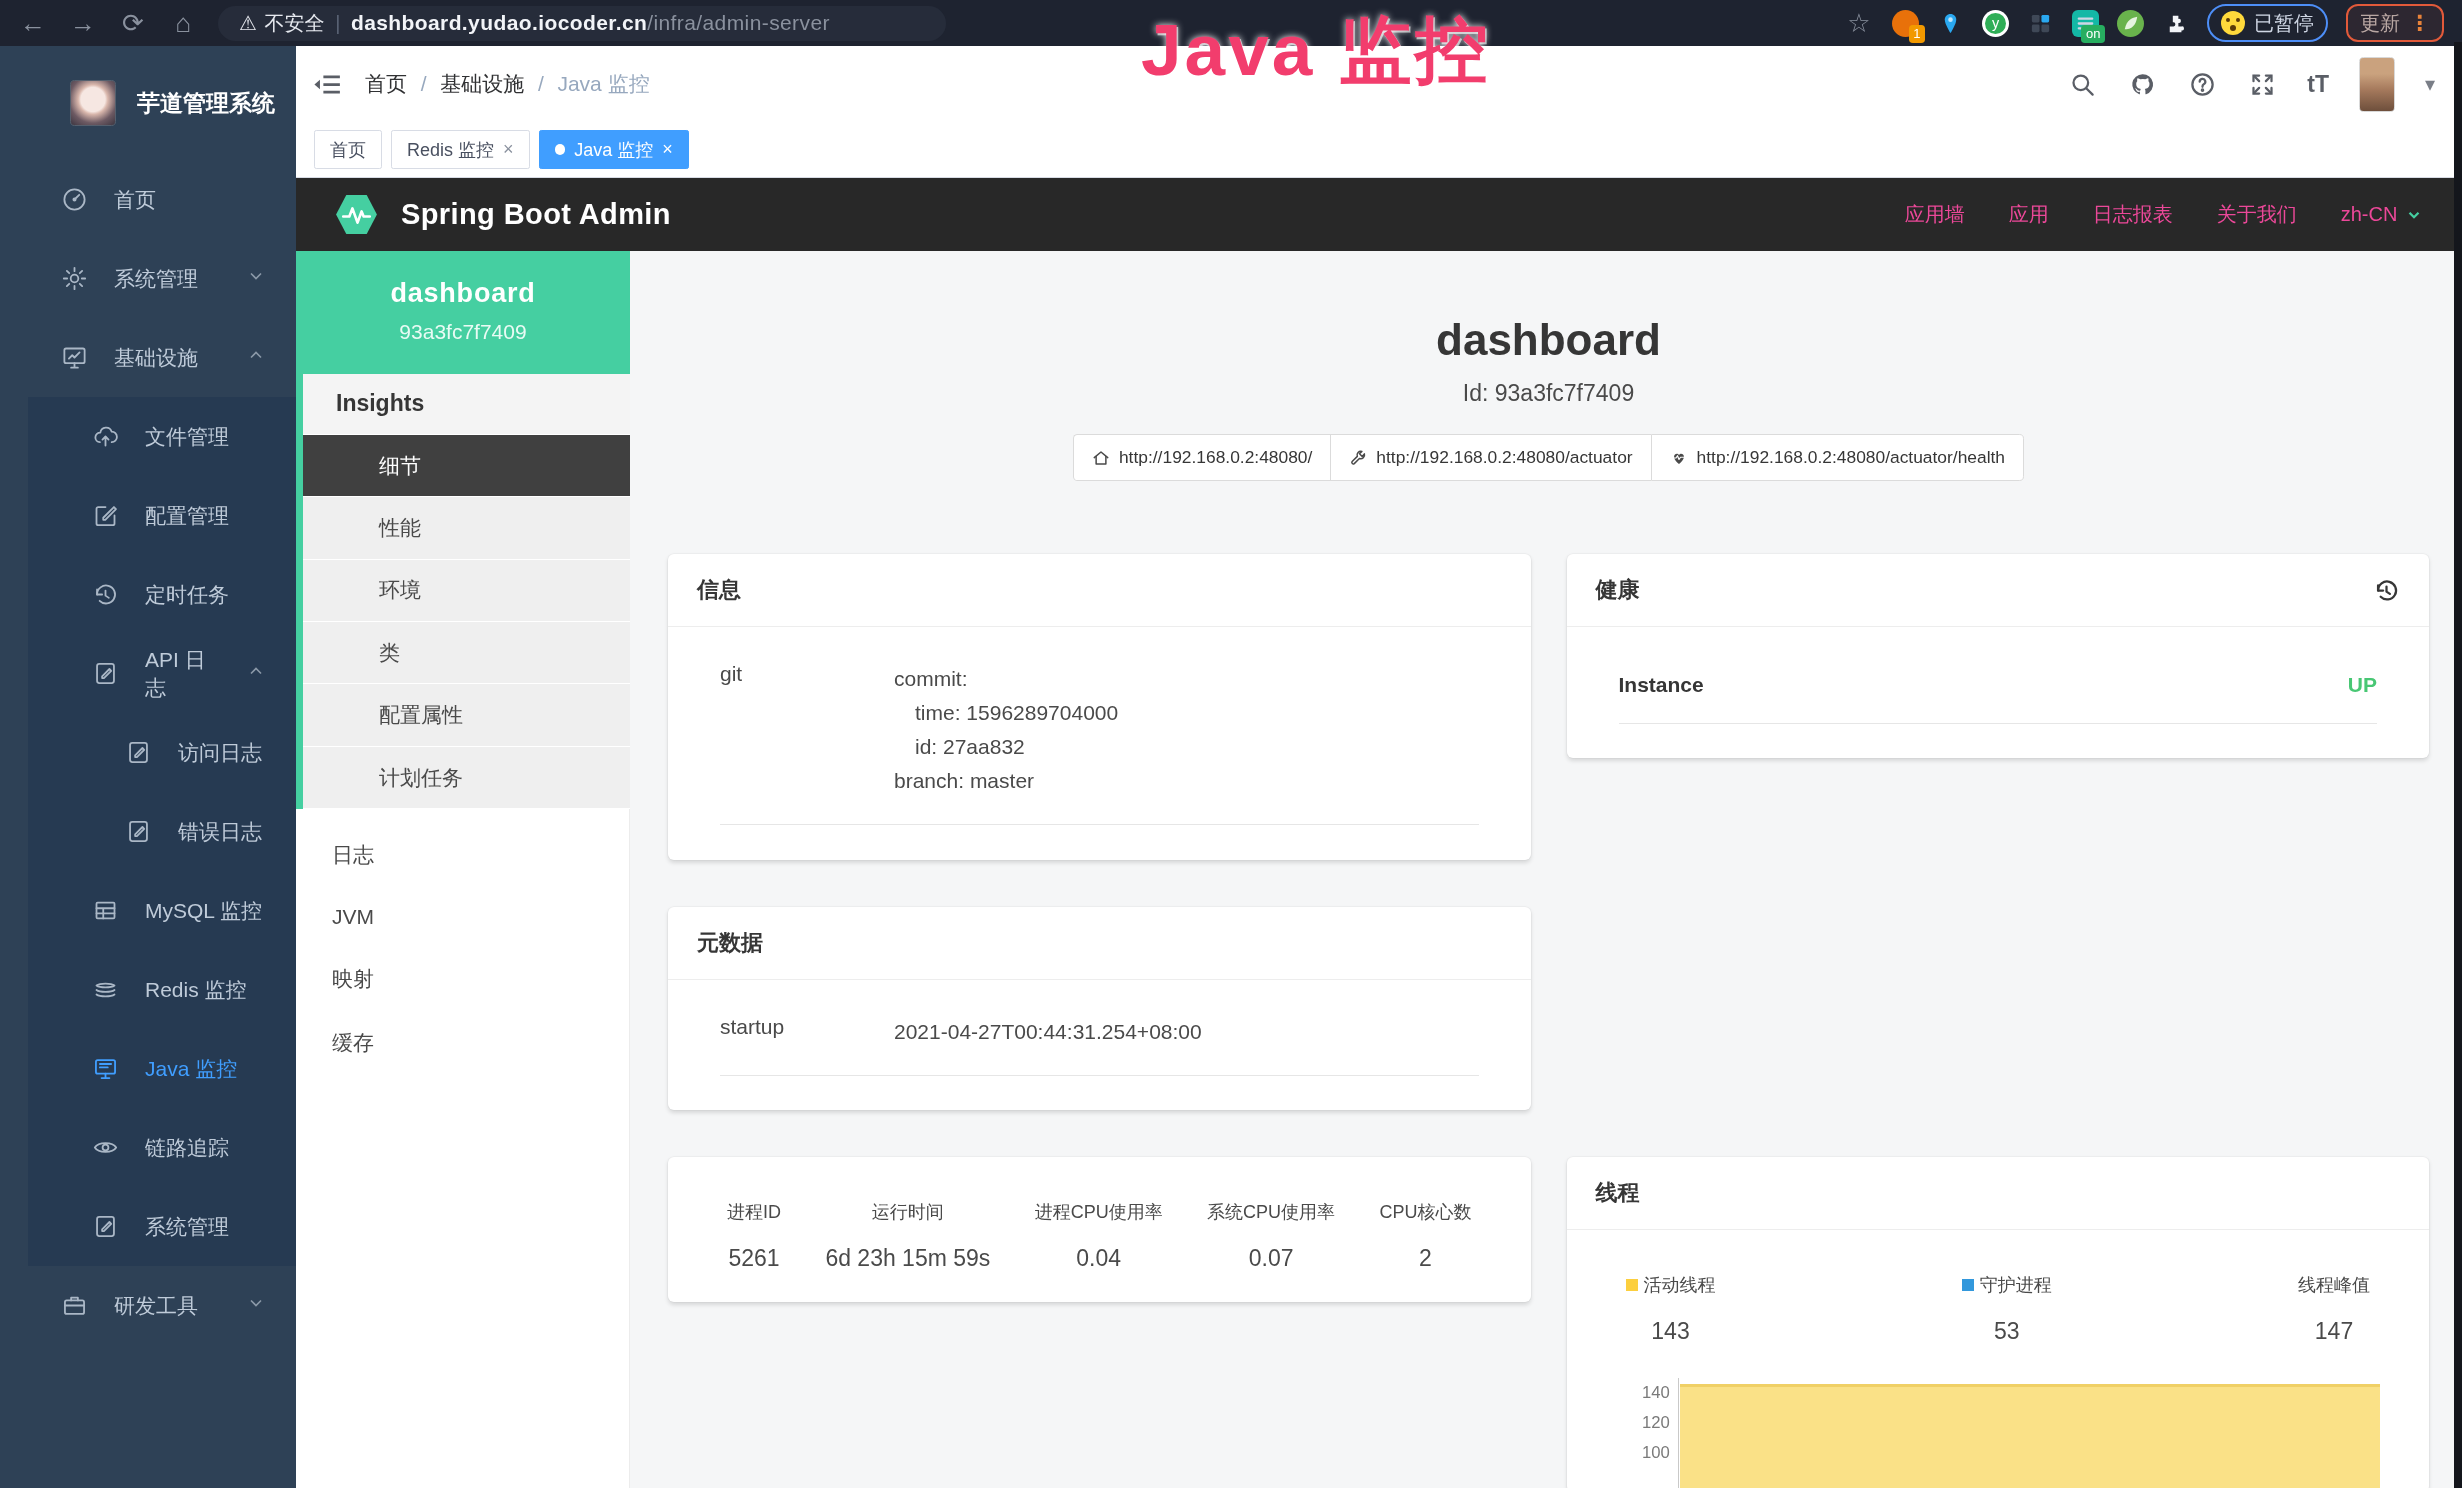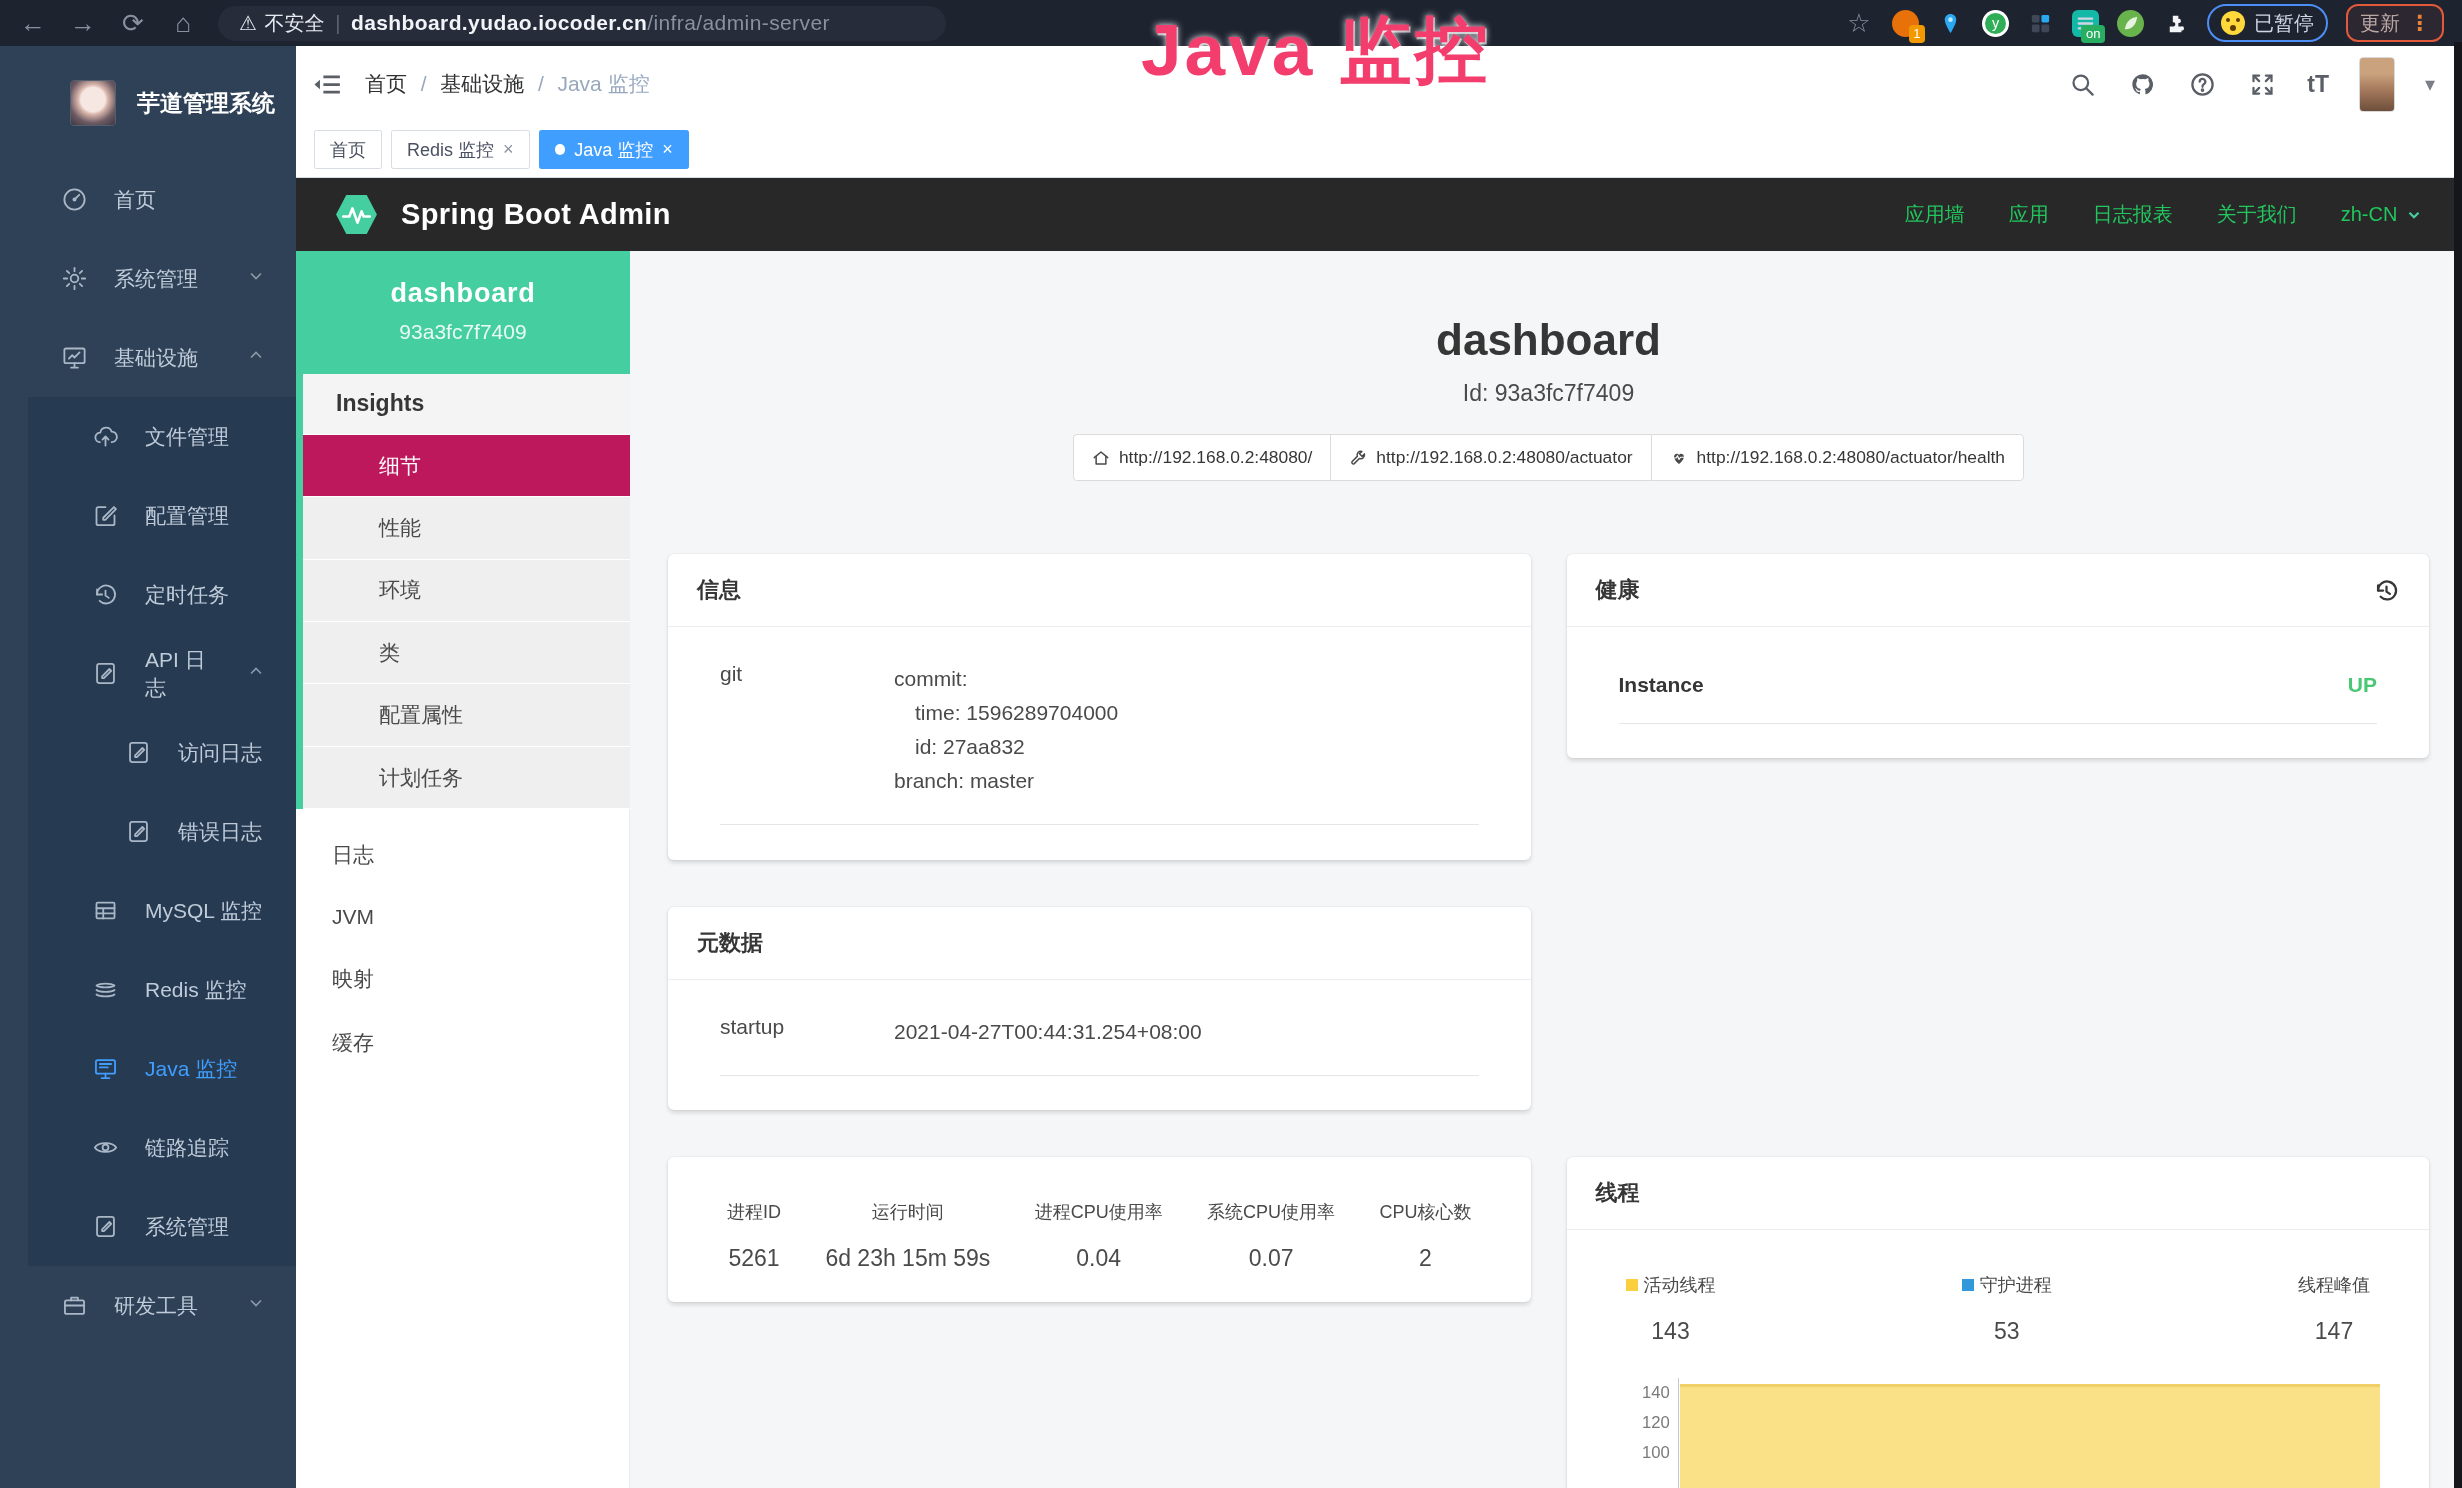--- a/index.html
+++ b/index.html
@@ -70,34 +70,34 @@
   .tag .x { font-size:18px; color:#8a919e; }
   .tag.active { background:#409eff; border-color:#409eff; color:#fff;}
   .tag.active .x { color:#fff; }
   .tag .dot { width:10.6px; height:10.6px; border-radius:50%; background:#fff; }
 
   
   .sba { flex:1; display:flex; flex-direction:column; min-height:0;}
   .sba-nav { height:73px; background:#282828; display:flex; align-items:center; padding:0 39px 0 36px; flex:none;}
   .sba-logo { width:49px; height:49px; margin-right:20px;}
   .sba-brand { color:#fff; font-size:29px; font-weight:bold; letter-spacing:0.4px; cursor:pointer;}
-  .sba-links { margin-left:auto; display:flex; align-items:center; gap:44px; font-size:20px; color:#22c55e;}
+  .sba-links { margin-left:auto; display:flex; align-items:center; gap:44px; font-size:20px; color:#ec4899;}
   .sba-link { cursor:pointer; }
   .sba-lang { display:flex; align-items:center; gap:7.6px; cursor:pointer;}
   .sba-lang svg { width:18px; height:18px; stroke:#45cfa1; fill:none; stroke-width:3;}
 
   .sba-body { flex:1; display:flex; min-height:0;}
   .sba-side { width:334px; flex:none; background:#fff; display:flex; flex-direction:column; box-shadow:inset -0.8px 0 0 #e8e8e8;}
   .sba-app { background:#45cfa1; color:#fff; text-align:center; padding:27px 7.6px 30px; cursor:pointer;}
   .sba-app .nm { font-size:27px; font-weight:bold; letter-spacing:0.8px;}
   .sba-app .id { font-size:21px; color:#e9fbf4; margin-top:10.6px;}
   .insights { border-left:7.6px solid #45cfa1; background:#efefef;}
   .ins-head { padding:16.7px 0 16.7px 33px; font-size:23px; font-weight:bold; color:#363636; border-bottom:1.5px solid #fff; background:#f4f4f4;}
   .ins-item { padding:16.7px 0 16.7px 76px; font-size:21px; color:#4a4a4a; border-bottom:1.5px solid #fff; cursor:pointer;}
-  .ins-item.active { background:#be185d; color:#fff; }
+  .ins-item.active { background:#404040; color:#fff; }
   .side-item { padding:18px 0 18px 36px; font-size:21px; color:#4a4a4a; cursor:pointer;}
   .side-rest { padding-top:13.7px; }
 
   .sba-main { flex:1; min-width:0; background:#f5f6f7; padding:64px 33px 0 38px; overflow:hidden; position:relative;}
   .d-title { text-align:center; font-size:44px; font-weight:bold; color:#363636;}
   .d-id { text-align:center; font-size:23px; color:#4a4a4a; margin-top:15px;}
   .url-group { display:flex; justify-content:center; margin-top:27px;}
   .url-btn { display:flex; align-items:center; gap:9px; background:#fff; border:0.8px solid #dbdbdb; border-right-width:0; padding:12px 18px; font-size:17.4px; color:#363636; cursor:pointer;}
   .url-btn:first-child { border-radius:4.6px 0 0 4.6px; }
   .url-btn:last-child { border-radius:0 4.6px 4.6px 0; border-right-width:0.8px;}

